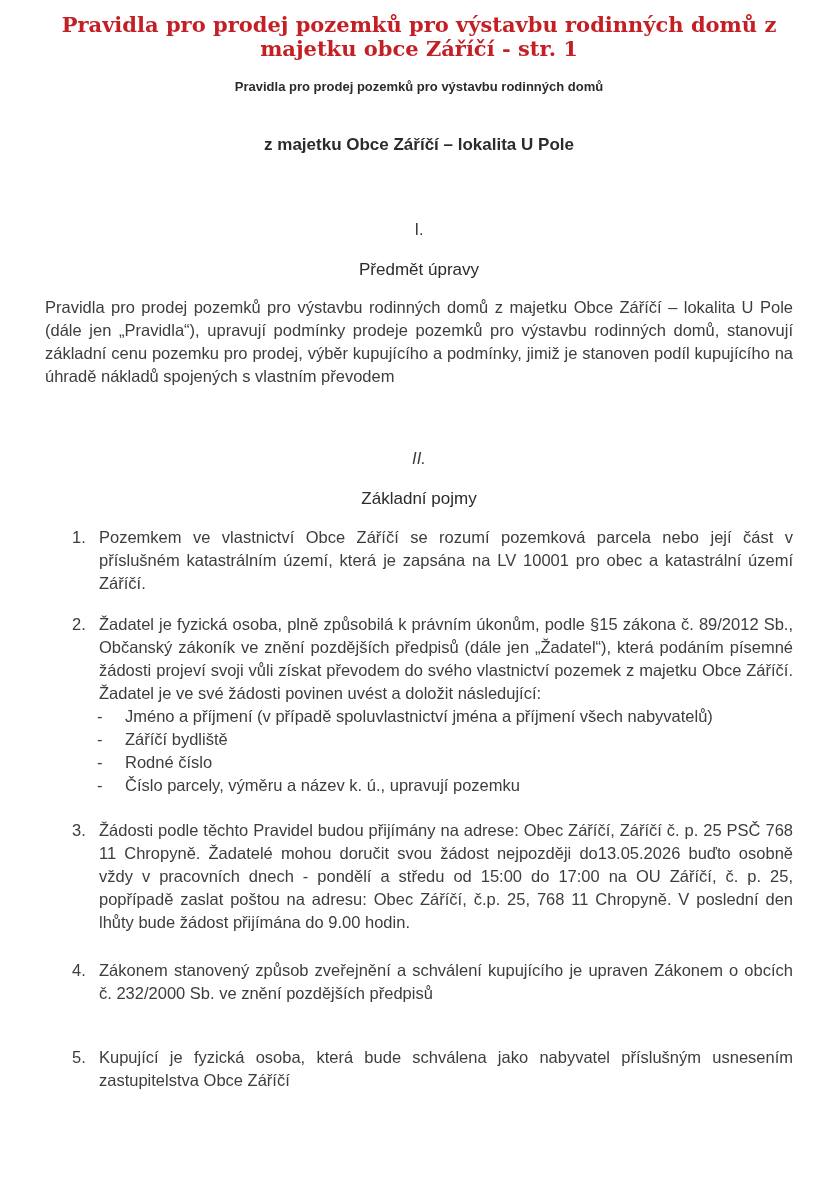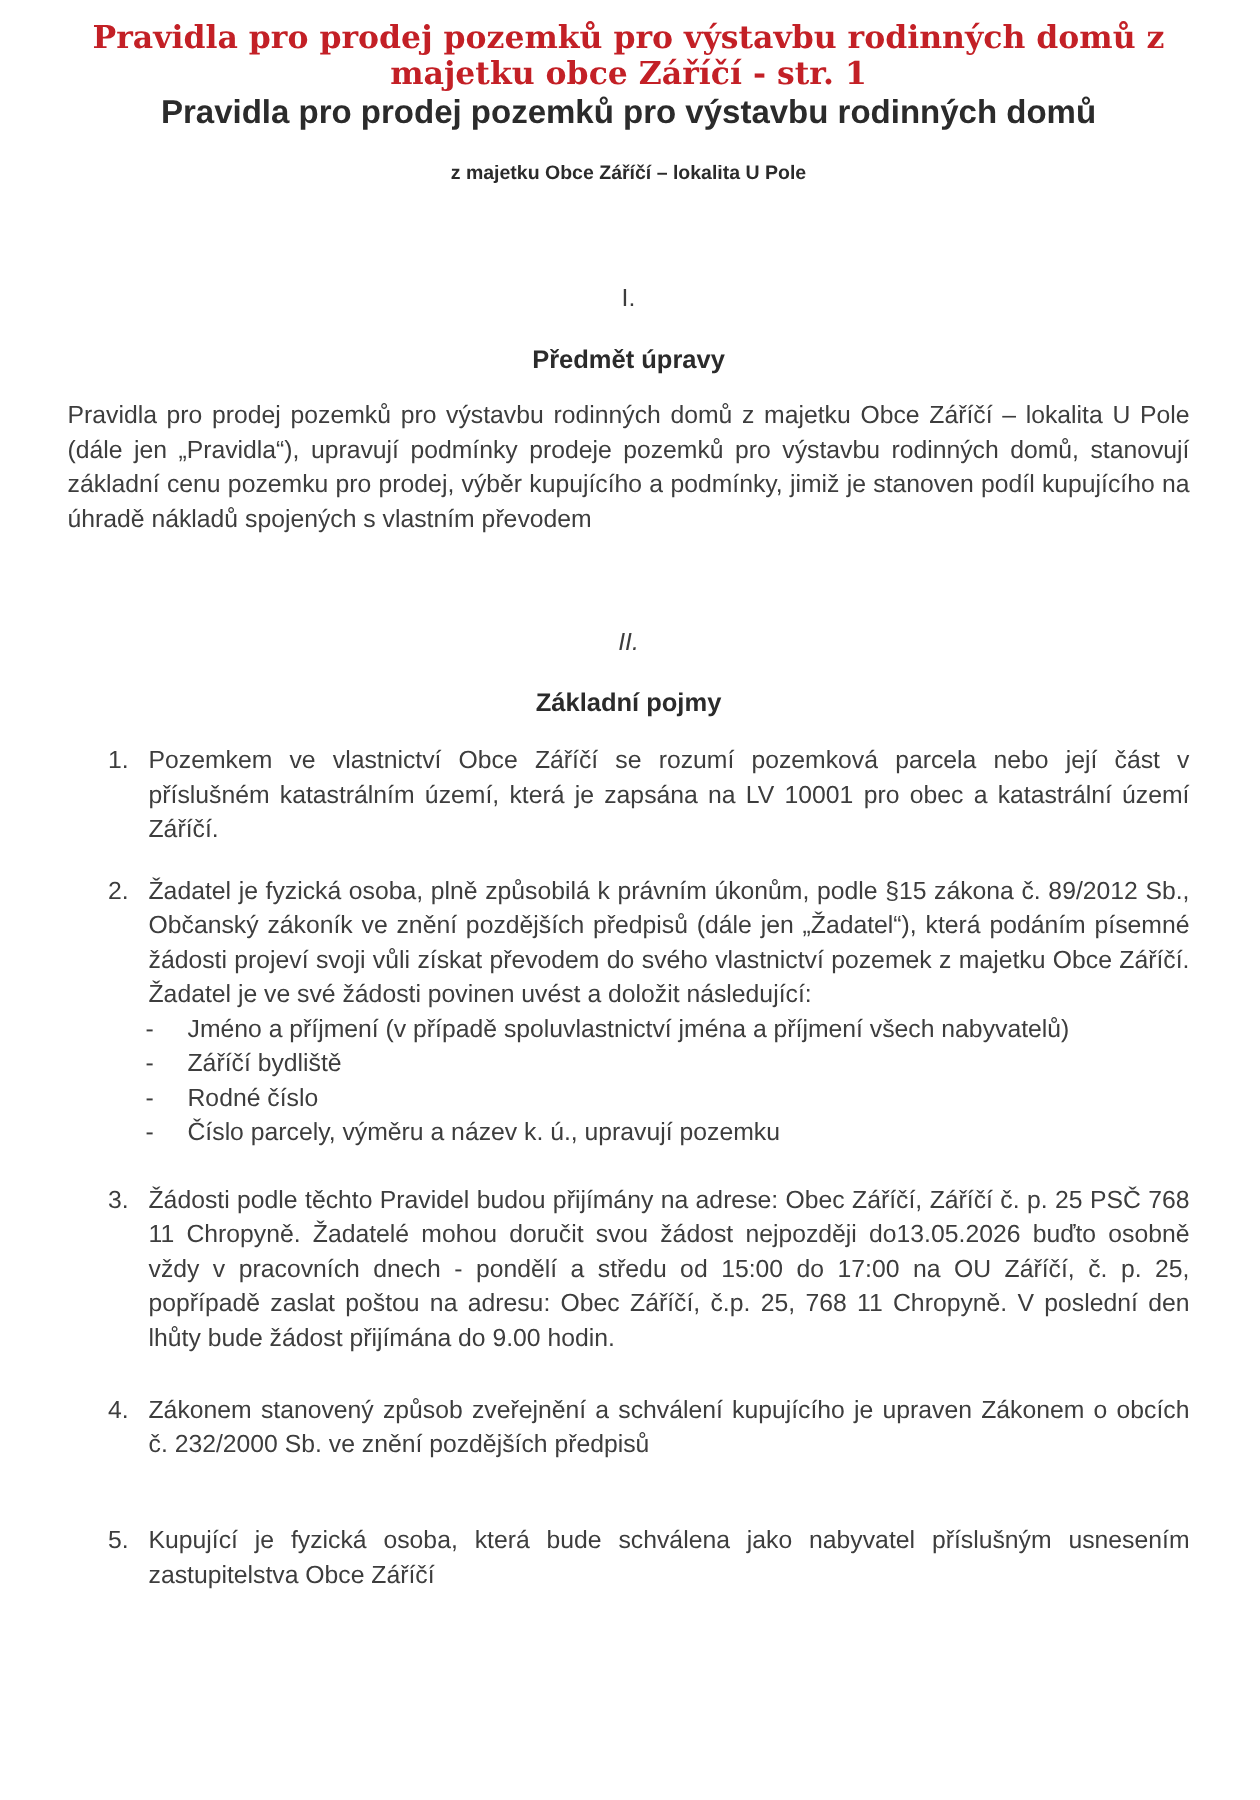--- a/index.html
+++ b/index.html
@@ -26,42 +26,42 @@
     font-family: "DejaVu Serif", serif;
     font-weight: bold;
     color: #c32026;
     font-size: 21px;
     line-height: 24px;
     text-align: center;
   }
   .doc-title {
     font-weight: bold;
     color: #2b2b2b;
-    font-size: 22px;
+    font-size: 13px;
     line-height: 23px;
     text-align: center;
-    margin-top: 2px;
+    margin-top: 14px;
   }
   .doc-subtitle {
     font-weight: bold;
     color: #2b2b2b;
-    font-size: 13px;
+    font-size: 17px;
     line-height: 23px;
     text-align: center;
-    margin-top: 17px;
+    margin-top: 35px;
   }
   .numeral {
     text-align: center;
     color: #3d3d3d;
   }
   .numeral.first { margin-top: 62px; }
   .numeral.second { margin-top: 59px; font-style: italic; }
   .section-heading {
     text-align: center;
-    font-weight: bold;
+    font-weight: normal;
     color: #2b2b2b;
     font-size: 17px;
     margin-top: 17px;
   }
   .intro {
     margin-top: 15px;
     text-align: justify;
   }
   .num-list {
     margin-top: 16px;

